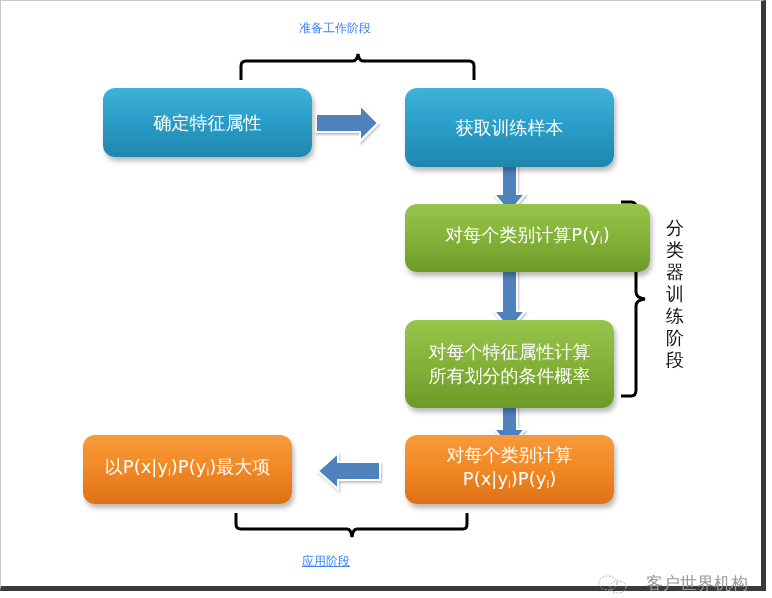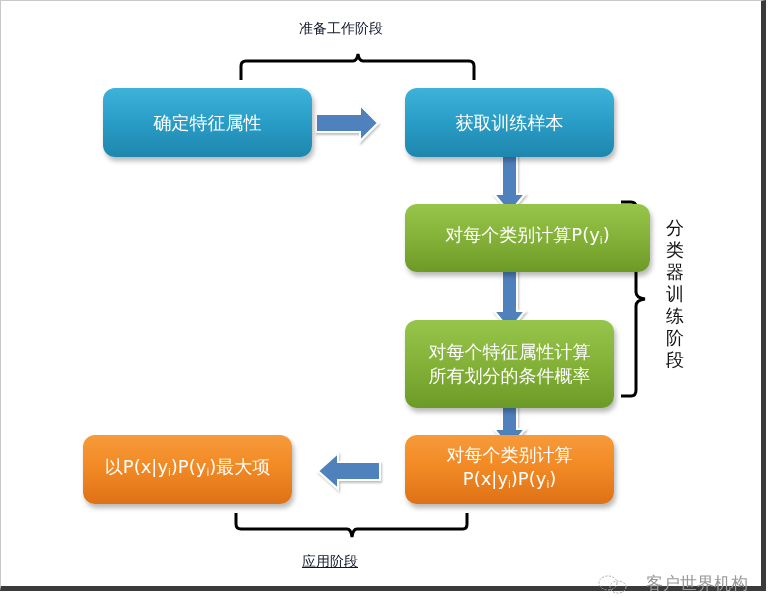--- a/index.html
+++ b/index.html
@@ -7,21 +7,21 @@
          font-family:"DejaVu Sans", sans-serif; }
   .frame { position:absolute; left:0; top:0; width:766px; height:591px;
            border-top:1px solid #c8c8c8; border-left:1px solid #c8c8c8;
            border-right:5px solid #3a3a3a; border-bottom:5px solid #3a3a3a; box-sizing:border-box; }
   .box { position:absolute; border-radius:12px; color:#ffffff; display:flex; flex-direction:column;
          align-items:center; justify-content:center; text-align:center; font-size:18px; line-height:24px;
          box-shadow:2px 4px 5px rgba(0,0,0,0.28); }
   .blue { background:linear-gradient(to bottom,#3eb2d8 0%,#2a9fc9 45%,#1f86ad 100%); }
   .green { background:linear-gradient(to bottom,#97c44a 0%,#86b43a 45%,#6c9a27 100%); }
   .orange { background:linear-gradient(to bottom,#f79a3a 0%,#f28a25 45%,#de7116 100%); }
-  .label { position:absolute; font-size:14px; color:#0f172a; }
+  .label { position:absolute; font-size:12px; color:#3b82f6; }
   .vlabel { position:absolute; font-size:18px; color:#111; width:22px; line-height:22px; text-align:center; }
   svg.overlay { position:absolute; left:0; top:0; }
   sub { font-size:10px; vertical-align:-3px; }
 </style>
 </head>
 <body>
 
 <div class="frame"></div>
 
 <svg class="overlay" width="772" height="598">
@@ -45,21 +45,21 @@
     <path d="M380 462 H338 V453 L318 471 L338 489 V480 H380 Z"></path>
   </g>
 </svg>
 
 <div class="label" style="left:299px; top:20px;">准备工作阶段</div>
 
 <div class="box blue" style="left:83px; top:88px; width:209px; height:69px;margin-left:20px;">
   <span>确定特征属性</span>
 </div>
 
-<div class="box blue" style="left:405px; top:88px; width:209px; height:69px;">
+<div class="box blue" style="left:405px; top:88px; width:209px; height:79px;">
   <span>获取训练样本</span>
 </div>
 
 <div class="box green" style="left:405px; top:204px; width:245px; height:68px;">
   <span><span>对每个类别计算P(y</span><sub>i</sub><span>)</span></span>
 </div>
 
 <div class="box green" style="left:405px; top:320px; width:209px; height:88px;">
   <span>对每个特征属性计算</span>
   <span>所有划分的条件概率</span>

